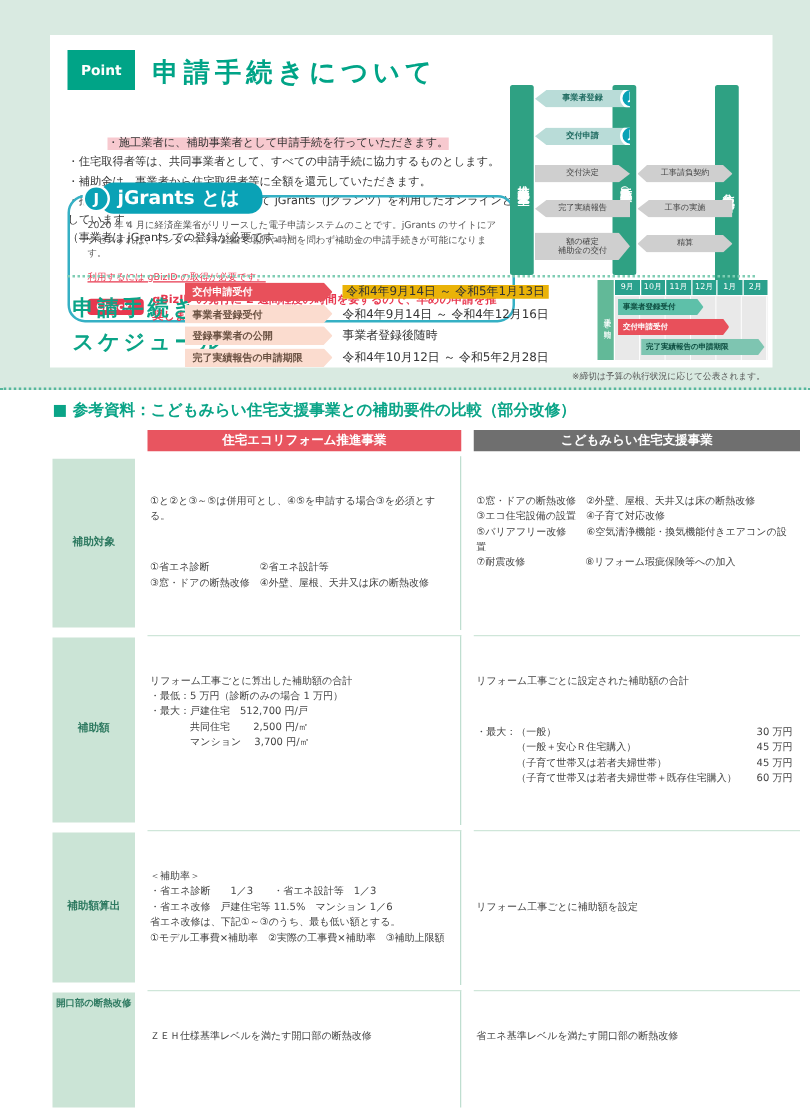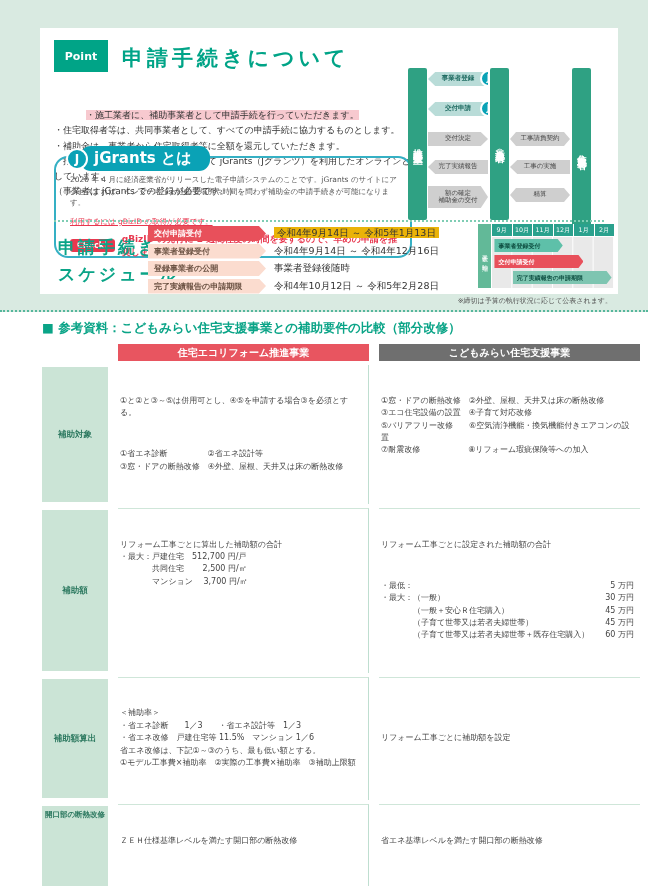--- a/index.html
+++ b/index.html
@@ -30,21 +30,21 @@
 
   
   .vbar { position:absolute; top:40px; width:19px; height:152px; background:#2fa183; color:#fff; border-radius:2px;
     writing-mode:vertical-rl; text-orientation:upright; display:flex; align-items:center; justify-content:center; font-weight:bold; }
   .vb1 { left:368px; font-size:9.5px; letter-spacing:2px; }
   .vb2 { left:450px; }
   .vb3 { left:532px; height:164px; }
   .vb-main { font-size:9.5px; letter-spacing:1px; }
   .vb-sub { font-size:7px; letter-spacing:0; }
 
-  .fa { position:absolute; height:14px; width:60px; font-size:6.5px; display:flex; align-items:center; justify-content:center; line-height:1.15; text-align:center; }
+  .fa { position:absolute; height:14px; width:76px; font-size:6.5px; display:flex; align-items:center; justify-content:center; line-height:1.15; text-align:center; }
   .za { left:388px; } .zb { left:470px; }
   .a-left  { clip-path:polygon(0 50%, 12% 0, 100% 0, 100% 100%, 12% 100%); }
   .a-right { clip-path:polygon(0 0, 88% 0, 100% 50%, 88% 100%, 0 100%); }
   .a-both  { clip-path:polygon(0 50%, 10% 0, 90% 0, 100% 50%, 90% 100%, 10% 100%); }
   .c-teal { background:#b9dcd8; color:#1f6b61; font-weight:bold; }
   .c-gray { background:#cfcfcf; color:#444; }
   .fa .jdot { position:absolute; right:-9px; top:-2px; width:17px; height:17px; border-radius:50%; background:#0aa2b6; color:#fff;
     font-size:9px; font-weight:bold; display:flex; align-items:center; justify-content:center; border:2px solid #fff; clip-path:none; }
   .fa5 { height:22px; flex-direction:column; }
 
@@ -219,25 +219,25 @@
     <div class="cell cellL">
       <div class="intro">①と②と③～⑤は併用可とし、④⑤を申請する場合③を必須とする。</div>
       <div><div>①省エネ診断　　　　　②省エネ設計等</div><div>③窓・ドアの断熱改修　④外壁、屋根、天井又は床の断熱改修</div></div>
     </div>
     <div class="cell">
       <div><div>①窓・ドアの断熱改修　②外壁、屋根、天井又は床の断熱改修</div><div>③エコ住宅設備の設置　④子育て対応改修</div><div>⑤バリアフリー改修　　⑥空気清浄機能・換気機能付きエアコンの設置</div><div>⑦耐震改修　　　　　　⑧リフォーム瑕疵保険等への加入</div></div>
     </div>
 
     <div class="lab">補助額</div>
     <div class="cell cellL rline">
-      <div><div>リフォーム工事ごとに算出した補助額の合計</div><div>・最大：戸建住宅　512,700 円/戸</div><div>　　　　共同住宅　　 2,500 円/㎡</div><div>　　　　マンション　 3,700 円/㎡</div></div>
+      <div><div>リフォーム工事ごとに算出した補助額の合計</div><div>・最低：5 万円（診断のみの場合 1 万円）</div><div>・最大：戸建住宅　512,700 円/戸</div><div>　　　　共同住宅　　 2,500 円/㎡</div><div>　　　　マンション　 3,700 円/㎡</div></div>
     </div>
     <div class="cell rline">
       <div class="intro">リフォーム工事ごとに設定された補助額の合計</div>
-      <div><div class="amount-row"><span>・最低：</span><span>5 万円</span></div><div class="amount-row"><span>・最大：（一般）</span><span>30 万円</span></div><div class="amount-row"><span>　　　　（一般＋安心Ｒ住宅購入）</span><span>45 万円</span></div><div class="amount-row"><span>　　　　（子育て世帯又は若者夫婦世帯）</span><span>45 万円</span></div><div class="amount-row"><span>　　　　（子育て世帯又は若者夫婦世帯＋既存住宅購入）</span><span>60 万円</span></div></div>
+      <div><div class="amount-row"><span>・最大：（一般）</span><span>30 万円</span></div><div class="amount-row"><span>　　　　（一般＋安心Ｒ住宅購入）</span><span>45 万円</span></div><div class="amount-row"><span>　　　　（子育て世帯又は若者夫婦世帯）</span><span>45 万円</span></div><div class="amount-row"><span>　　　　（子育て世帯又は若者夫婦世帯＋既存住宅購入）</span><span>60 万円</span></div></div>
     </div>
 
     <div class="lab">補助額算出</div>
     <div class="cell cellL rline">
       <div><div>＜補助率＞</div><div>・省エネ診断　　1／3　　・省エネ設計等　1／3</div><div>・省エネ改修　戸建住宅等 11.5%　マンション 1／6</div><div>省エネ改修は、下記①～③のうち、最も低い額とする。</div><div>①モデル工事費×補助率　②実際の工事費×補助率　③補助上限額</div></div>
     </div>
     <div class="cell rline" style="display:flex;align-items:center">
       <div>リフォーム工事ごとに補助額を設定</div>
     </div>
 

